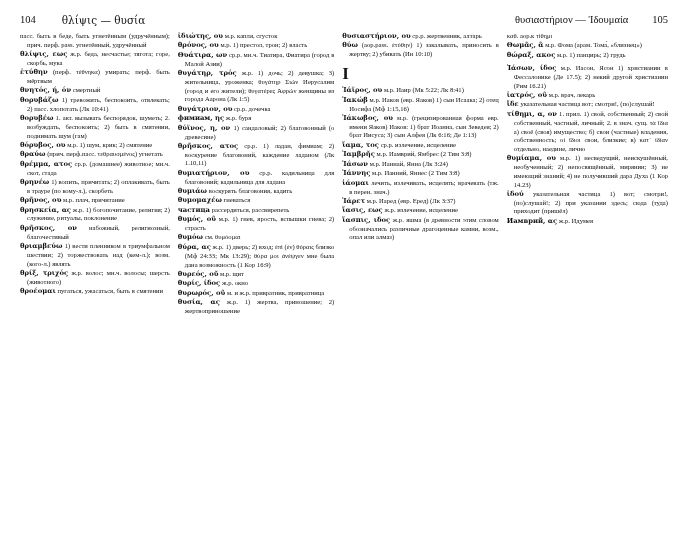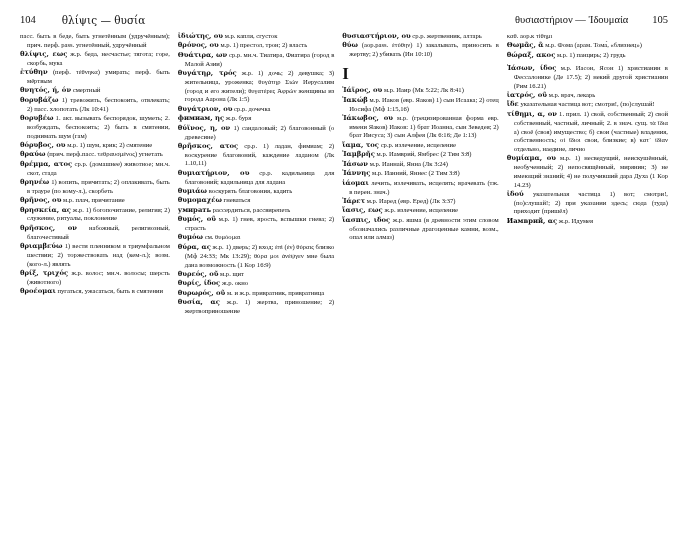--- a/index.html
+++ b/index.html
@@ -102,21 +102,21 @@
         <p class="entry"><span class="gk">θρόνος, ου</span> <span>м.р. 1) престол, трон; 2) власть</span></p>
         <p class="entry"><span class="gk">Θυάτιρα, ων</span> <span>ср.р. мн.ч. Тиатира, Фиатира (город в Малой Азии)</span></p>
         <p class="entry"><span class="gk">θυγάτηρ, τρός</span> <span>ж.р. 1) дочь; 2) девушка; 3) жительница, уроженка; θυγάτηρ Σιών Иерусалим (город и его жители); θυγατέρες Ἀφρών женщины из города Аарона (Лк 1:5)</span></p>
         <p class="entry"><span class="gk">θυγάτριον, ου</span> <span>ср.р. дочечка</span></p>
         <p class="entry"><span class="gk">фимиам, ης</span> <span>ж.р. буря</span></p>
         <p class="entry"><span class="gk">θύϊνος, η, ον</span> <span>1) сандаловый; 2) благовонный (о древесине)</span></p>
         <p class="entry"><span class="gk">θρῆσκος, ατος</span> <span>ср.р. 1) ладан, фимиам; 2) воскурение благовоний, каждение ладаном (Лк 1.10,11)</span></p>
         <p class="entry"><span class="gk">θυμιατήριον, ου</span> <span>ср.р. кадильница для благовоний; кадильница для ладана</span></p>
         <p class="entry"><span class="gk">θυμιάω</span> <span>воскурять благовония, кадить</span></p>
         <p class="entry"><span class="gk">θυμομαχέω</span> <span>гневаться</span></p>
-        <p class="entry"><span class="gk">умирать</span> <span>рассердиться, рассвирепеть</span></p>
+        <p class="entry"><span class="gk">частица</span> <span>рассердиться, рассвирепеть</span></p>
         <p class="entry"><span class="gk">θυμός, οῦ</span> <span>м.р. 1) гнев, ярость, вспышки гнева; 2) страсть</span></p>
         <p class="entry"><span class="gk">θυμόω</span> <span>см. θυμόομαι</span></p>
         <p class="entry"><span class="gk">θύρα, ας</span> <span>ж.р. 1) дверь; 2) вход; ἐπὶ (ἐν) θύραις близко (Мф 24:33; Мк 13:29); θύρα μοι ἀνέῳγεν мне была дана возможность (1 Кор 16:9)</span></p>
         <p class="entry"><span class="gk">θυρεός, οῦ</span> <span>м.р. щит</span></p>
         <p class="entry"><span class="gk">θυρίς, ίδος</span> <span>ж.р. окно</span></p>
         <p class="entry"><span class="gk">θυρωρός, οῦ</span> <span>м. и ж.р. привратник, привратница</span></p>
         <p class="entry"><span class="gk">θυσία, ας</span> <span>ж.р. 1) жертва, приношение; 2) жертвоприношение</span></p>
       </div>
     <div class="col c3" id="col3">
         <p class="entry"><span class="gk">θυσιαστήριον, ου</span> <span>ср.р. жертвенник, алтарь</span></p>

